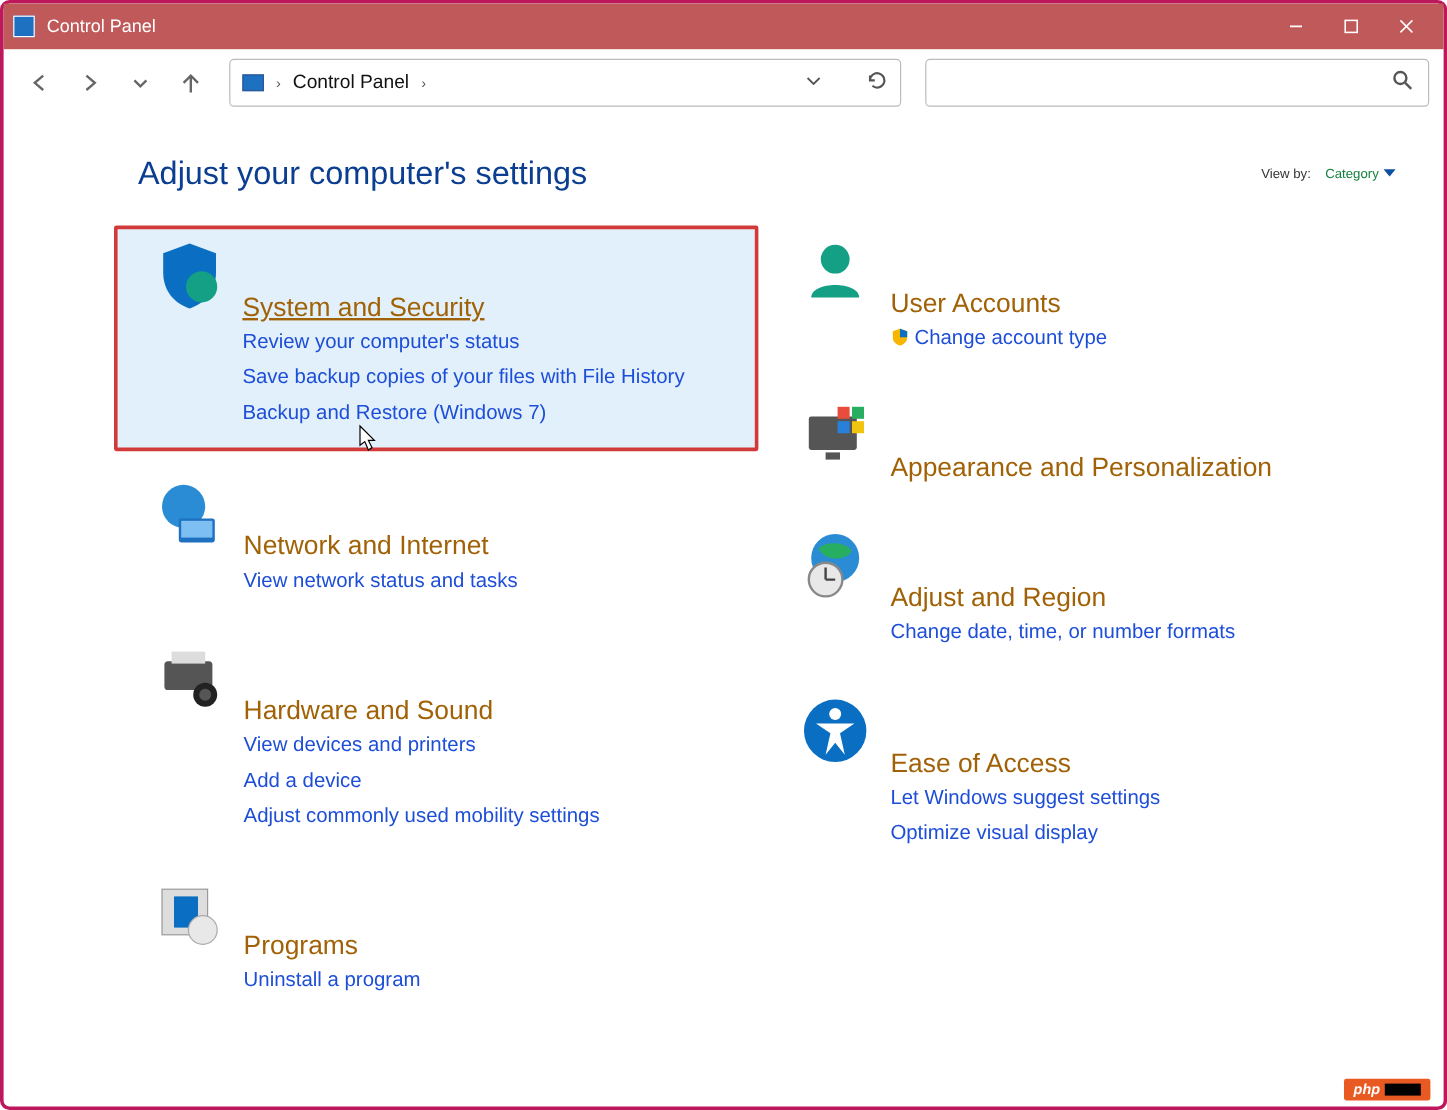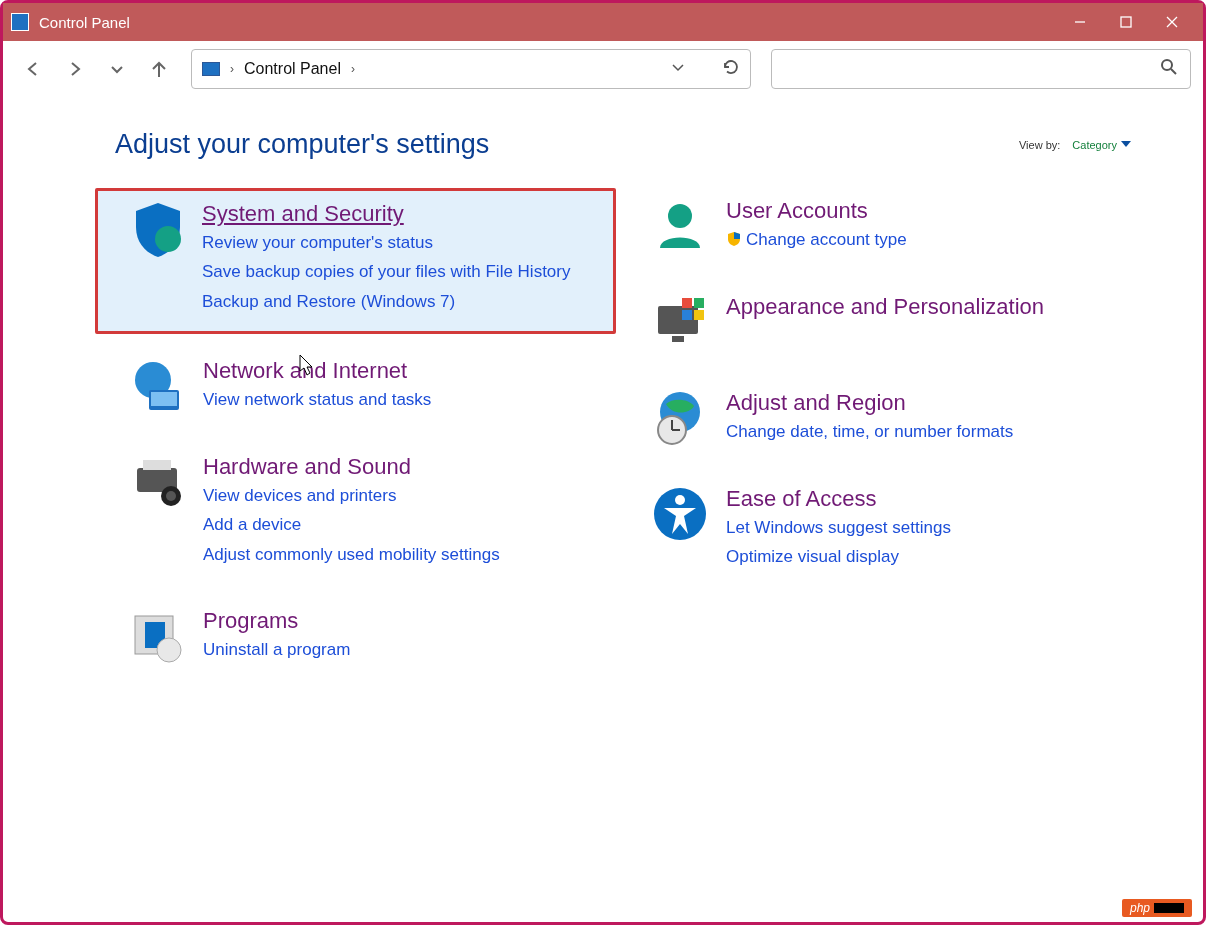--- a/index.html
+++ b/index.html
@@ -17,40 +17,40 @@
 .nav-arrow svg { stroke:#666; fill:none; stroke-width:2; }
 .addressbox { flex: 0 0 560px; height: 40px; border:1px solid #bbb; border-radius:4px; display:flex; align-items:center; padding:0 10px; gap:10px; margin-left: 8px;}
 .addressbox .cp-icon { width:18px; height:14px; background:#1e70c1; border:1px solid #2b5797; display:inline-block;}
 .addressbox .crumb { color:#111; font-size:16px;}
 .addressbox .chev-small { color:#555; font-size:12px;}
 .addressbox .spacer { flex:1; }
 .addressbox .refresh { color:#555; }
 .searchfield { flex: 1; height: 40px; border:1px solid #bbb; border-radius:4px; margin-left:14px; display:flex; align-items:center; padding:0 12px; justify-content:flex-end;}
 .searchfield .search-icon { color:#555; }
 
-.content { padding: 32px 72px 10px 112px; position:relative; }
+.content { padding: 32px 40px 10px 112px; position:relative; }
 .header-row { display:flex; align-items:center; justify-content:space-between; margin-bottom:28px;}
 .header-row h1 { color:#0b3e91; font-size:27px; font-weight:400;}
 .viewby { color:#333; font-size:11px; display:flex; align-items:center; gap:12px;}
 .viewby .viewlink { color:#15803d; cursor:pointer; display:flex; gap:4px;}
 
 .cols { display:flex; gap: 30px; }
 .col { flex:1; display:flex; flex-direction:column; gap:14px; }
 .category { display:flex; gap:18px; padding:10px 14px 16px 14px; border-radius:2px; position:relative;}
 .category.highlight { background:#e2f0fb; border:3px solid #d23a3a; margin-left:-20px; margin-right:-8px; padding-left:30px;}
 .cat-icon { width:56px; height:56px; flex-shrink:0; display:flex; align-items:center; justify-content:center; }
 .cat-body { display:flex; flex-direction:column; gap:3px;}
-.cat-title { color:#701a75; font-size:22px; font-weight:400; cursor:pointer;}
+.cat-title { color:#a16207; font-size:22px; font-weight:400; cursor:pointer;margin-top:42px;}
 .cat-title.underline { text-decoration: underline; }
 .cat-link { color:#1d4ed8; font-size:17px; cursor:pointer; line-height:1.55;}
 .shield { width:16px; height:16px; display:inline-block; vertical-align:-2px; margin-right:4px;}
 
 .cursor-img { position:absolute; left:290px; top:256px; pointer-events:none;}
 
-.watermark { position:absolute; bottom:8px; right:14px; background:#e85a21; color:#fff; font-size:12px; font-style:italic; font-weight:normal; padding:2px 8px; display:flex; align-items:center; gap:4px; border-radius:2px;}
+.watermark { position:absolute; bottom:8px; right:14px; background:#e85a21; color:#fff; font-size:12px; font-style:italic; font-weight:bold; padding:2px 8px; display:flex; align-items:center; gap:4px; border-radius:2px;}
 .watermark .bar { background:#000; width:30px; height:10px; display:inline-block;}
 </style>
 </head>
 <body>
 
 <div class="window">
 
   <div class="titlebar">
     <span class="app-icon"></span>
     <span class="title">Control Panel</span>

